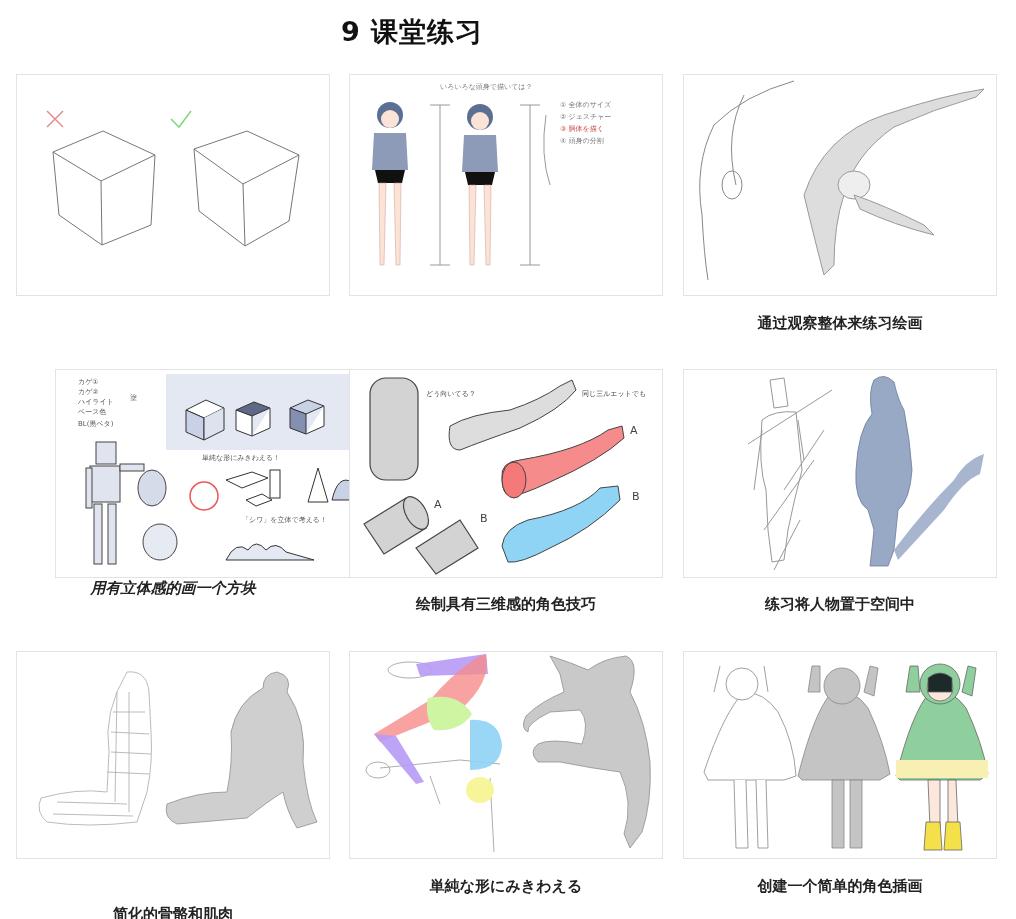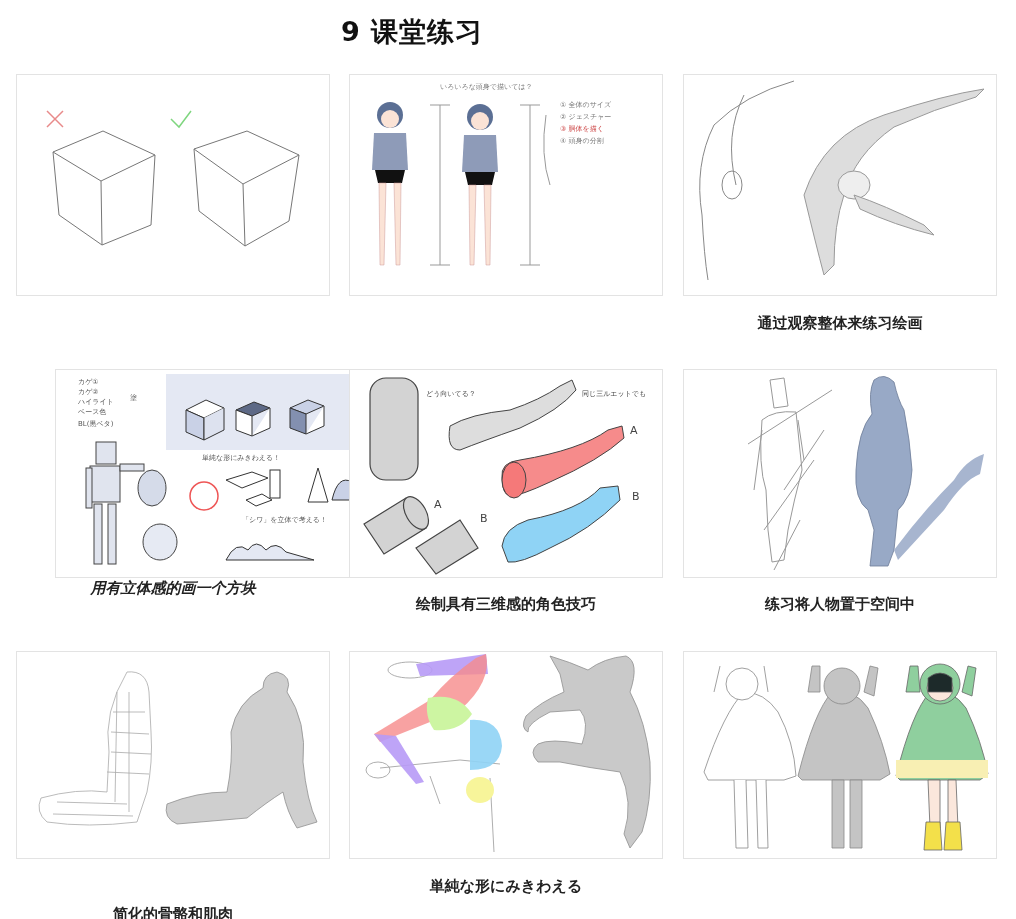--- a/index.html
+++ b/index.html
@@ -229,13 +229,14 @@
         <path d="M212 108 L304 108 L304 126 L212 126 Z" fill="#f8efb3" stroke="none"></path>
         <circle cx="256" cy="32" r="20" fill="#8fcf9e"></circle>
           <circle cx="256" cy="36" r="13" fill="#fbe7dc"></circle>
         <path d="M244 26 Q256 16 268 26 L268 40 L244 40 Z" fill="#1d2a2a"></path>
         <path d="M222 40 L226 14 L234 14 L236 40 Z M278 40 L284 14 L292 16 L288 44 Z" fill="#8fcf9e"></path>
         <path d="M244 128 L246 176 L256 176 L256 128 Z M264 128 L264 176 L274 176 L272 128 Z" fill="#fbe7dc"></path>
         <path d="M242 170 L256 170 L258 198 L240 198 Z M262 170 L276 170 L278 198 L260 198 Z" fill="#f3e04a"></path>
       </g>
     </svg>
   </div>
+  <div class="caption" style="top:226px;">创建一个简单的角色插画</div>
 </div>
 
 </body></html>

